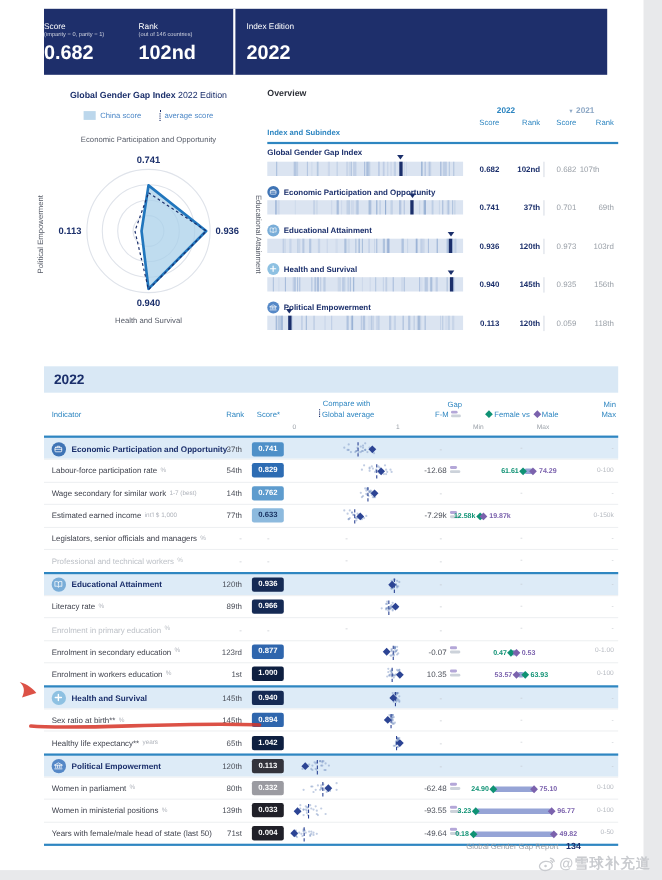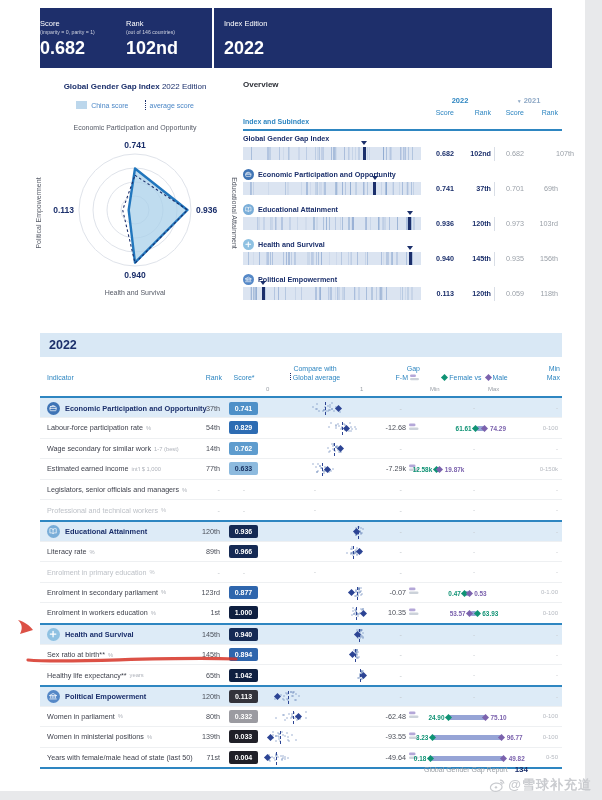--- a/index.html
+++ b/index.html
@@ -220,21 +220,21 @@
               <i class="seg" style="left: 56.6211%; opacity: 0.35;"></i>
               <i class="seg" style="left: 44.9416%; opacity: 0.32;"></i>
               <i class="seg" style="left: 42.741%; opacity: 0.4;"></i>
               <i class="seg" style="left: 49.4509%; opacity: 0.54;"></i>
               <i class="mkr" style="left: 68.2%;"></i>
               <i class="tri" style="left: 68.2%;"></i>
             </div>
             <div class="ov-v v22" style="left: 182px; width: 33px;">0.682</div>
             <div class="ov-v v22" style="left: 215px; width: 37px;">102nd</div>
             <div class="ov-v v21" style="left: 252px; width: 33px;">0.682</div>
-            <div class="ov-v v21" style="left: 301px; width: 34px;">107th</div>
+            <div class="ov-v v21" style="left: 272px; width: 34px;">107th</div>
             <i class="ovdiv"></i>
           </div>
           <div class="ov-row">
             <div class="ov-name">
               <span class="oicon" style="height: 11px; width: 11px; background: rgb(63, 116, 181);">
                 <svg viewBox="0 0 16 16" fill="none" stroke="#fff" stroke-width="1.1" stroke-linejoin="round" stroke-linecap="round">
                   <rect x="3.2" y="5.8" width="9.6" height="6.4" rx="1"></rect>
                   <path d="M6.2 5.8V4.3h3.6v1.5M3.2 8.6h9.6"></path>
                 </svg>
               </span>
@@ -824,21 +824,21 @@
             </div>
             <div class="c-rank dash">-</div>
             <div class="c-score dash">-</div>
             <div class="c-cmp dashc dash">-</div>
             <div class="c-gap dash">-</div>
             <div class="c-fvm dash dashc">-</div>
             <div class="c-mm dash">-</div>
           </div>
           <div class="irow">
             <div class="c-name">
-              <span>Enrolment in secondary parliament</span>
+              <span>Enrolment in secondary education</span>
               <span class="unit">%</span>
             </div>
             <div class="c-rank">123rd</div>
             <div class="c-score">
               <span class="chip" style="background: rgb(47, 102, 173);">0.877</span>
             </div>
             <div class="c-cmp">
               <div class="trk">
                 <i class="dot" style="left: 94.0032%; top: 8.72793px;"></i>
                 <i class="dot" style="left: 96.4943%; top: 4.17836px;"></i>

